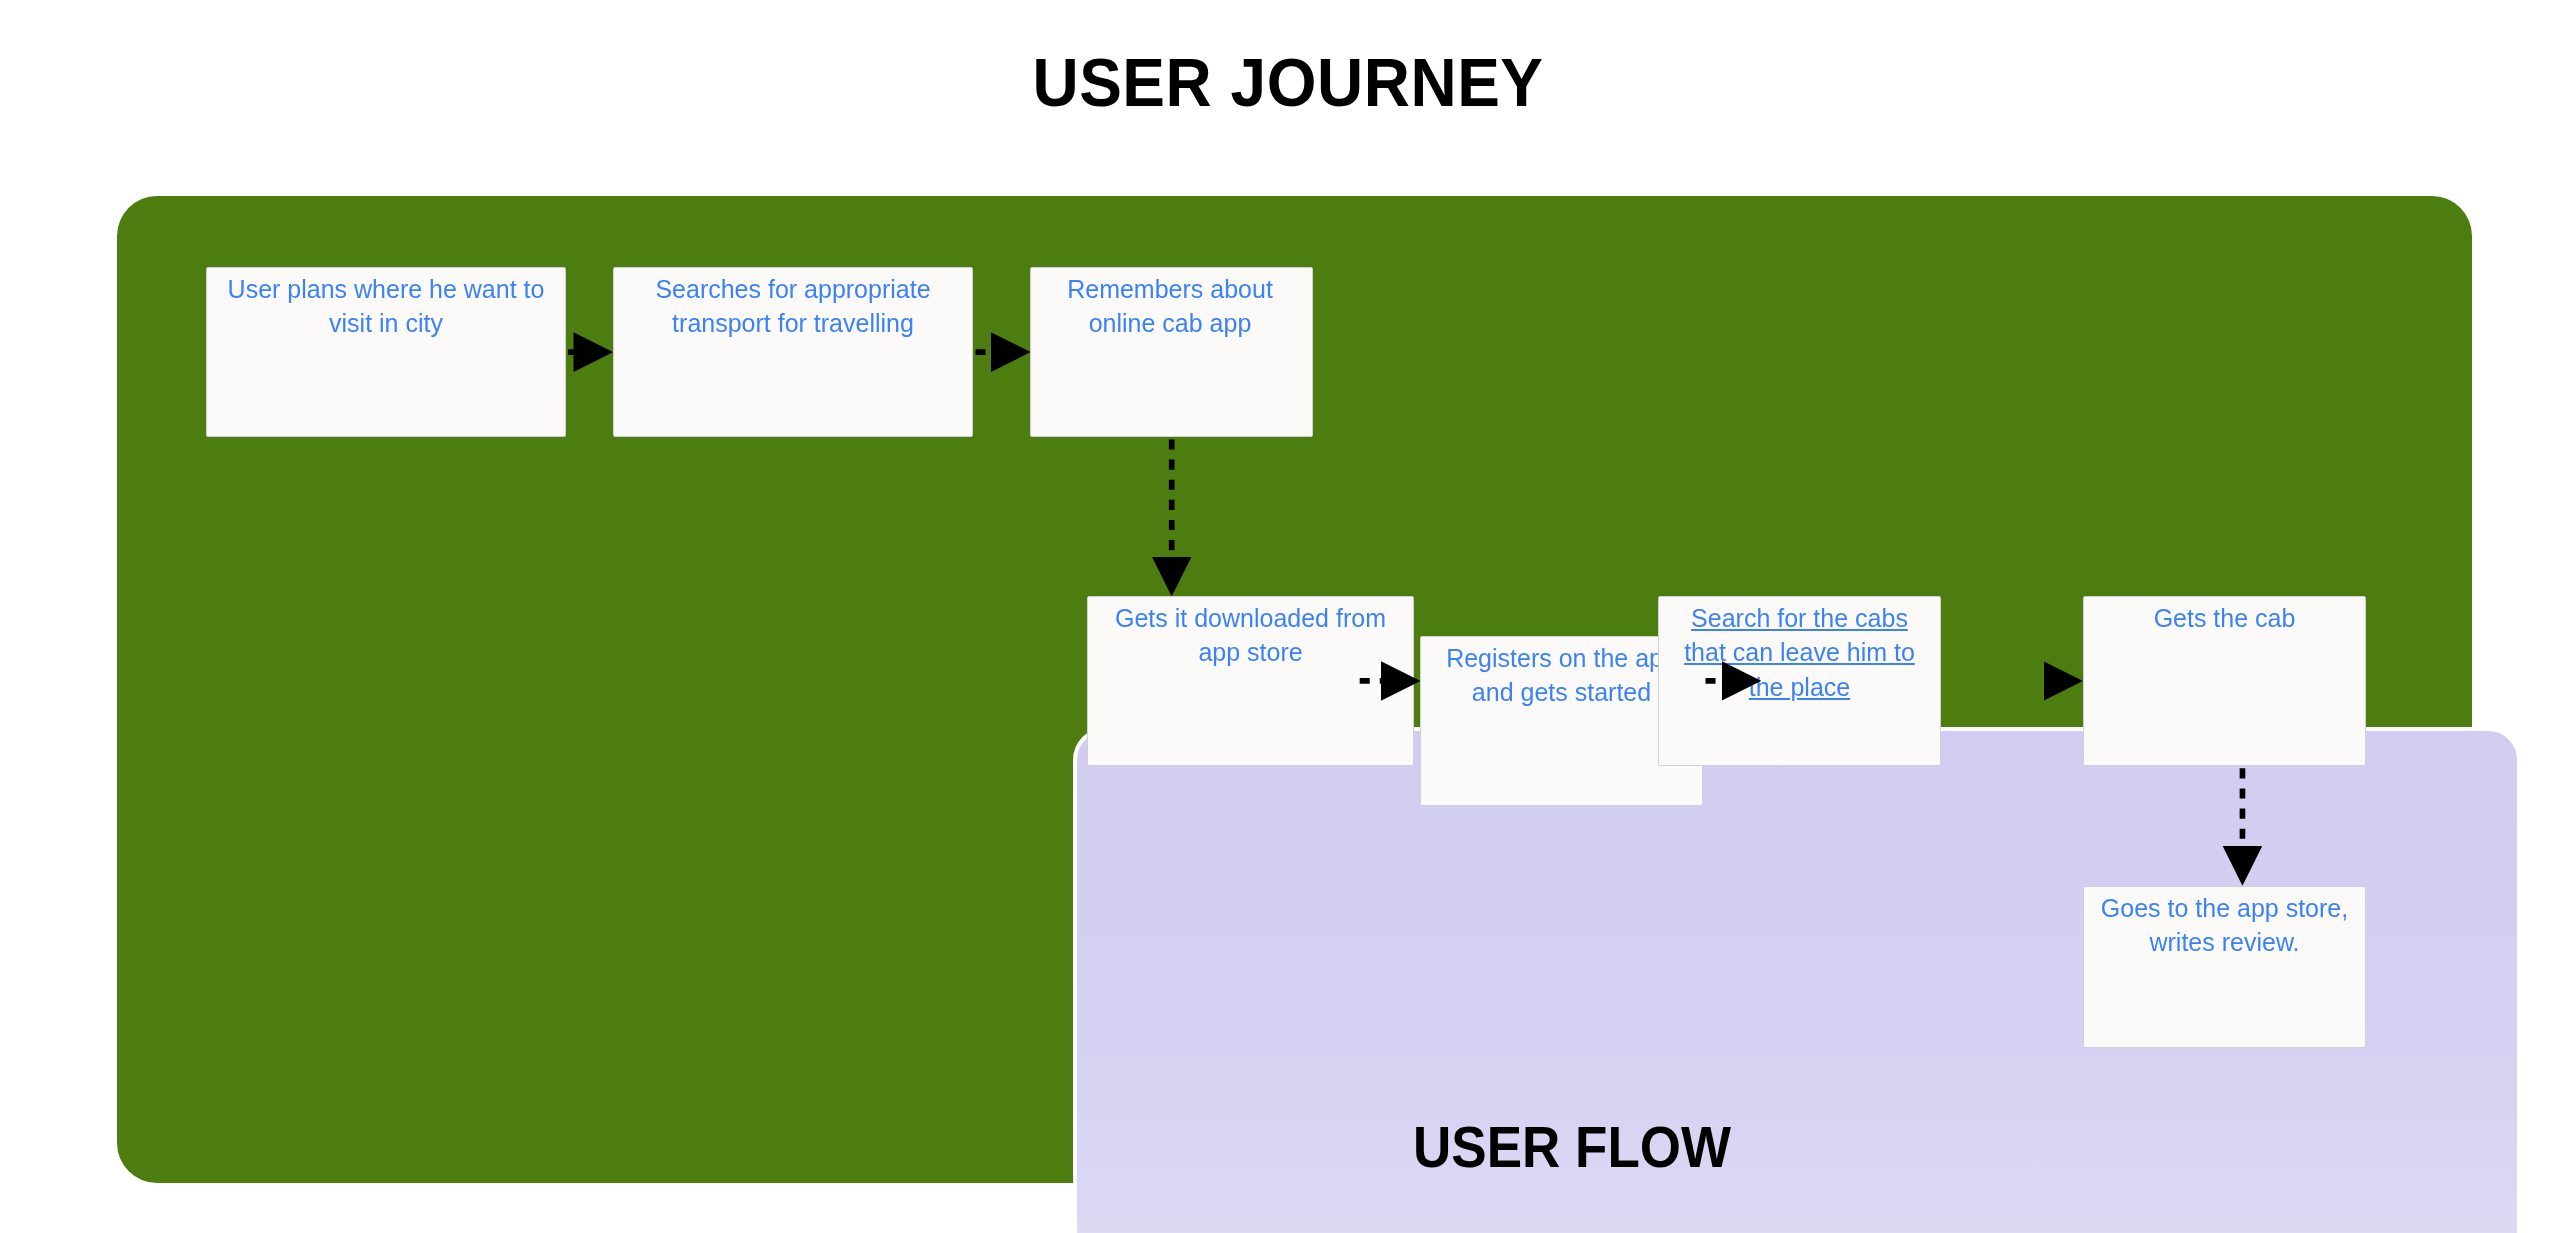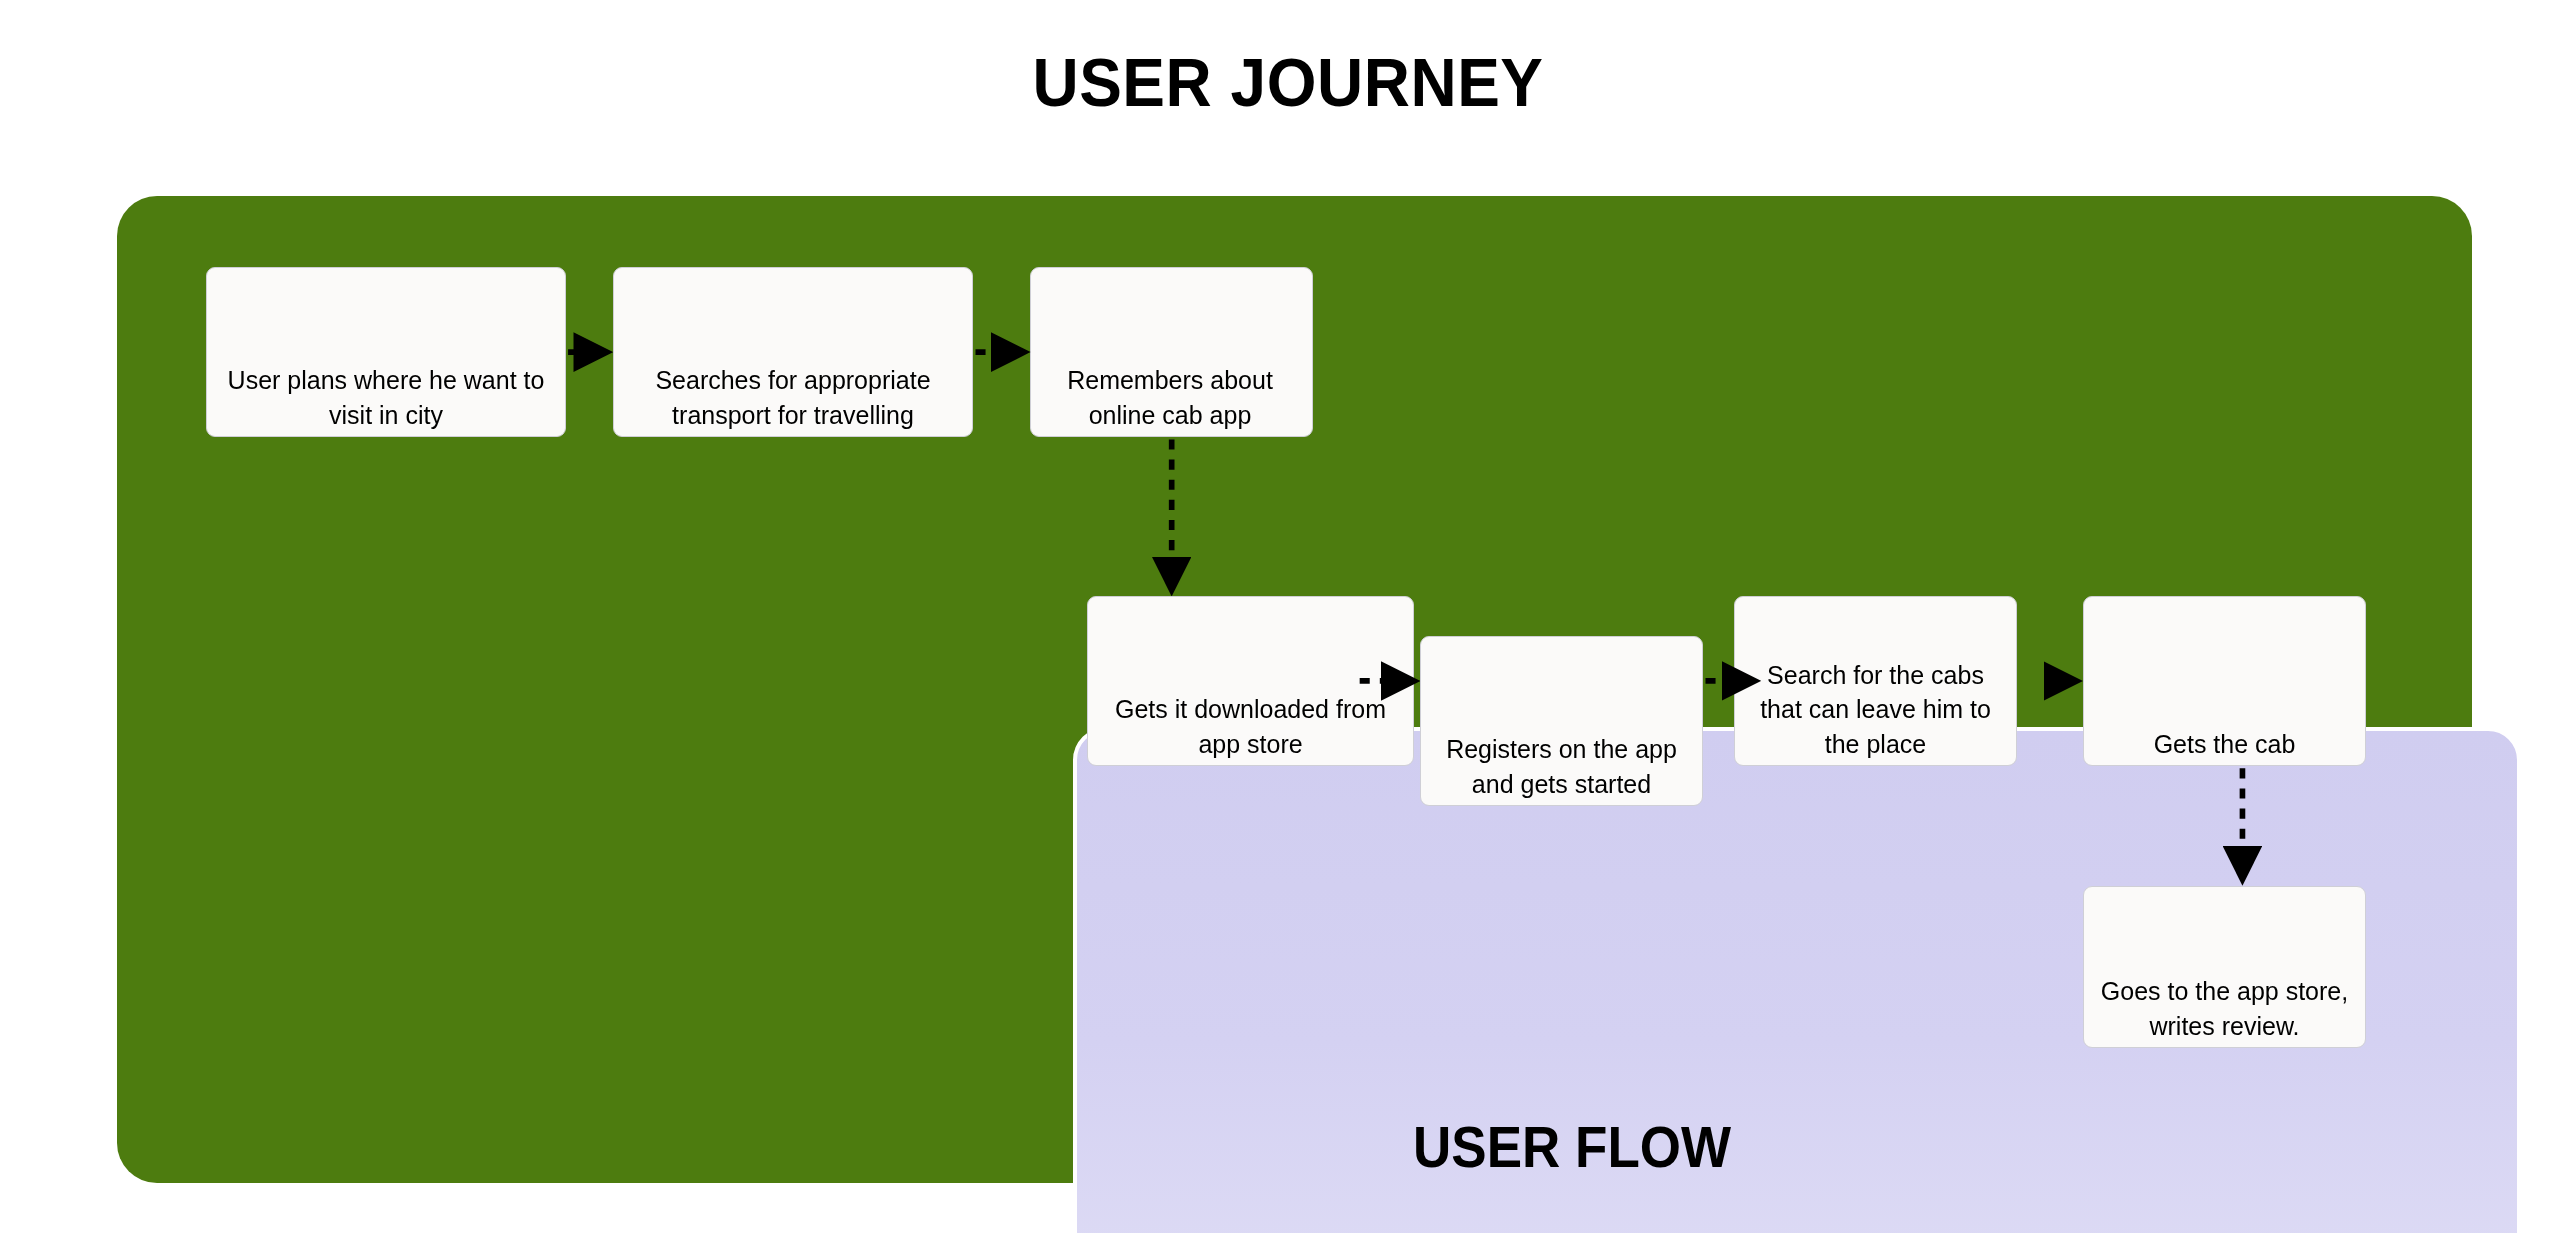--- a/index.html
+++ b/index.html
@@ -65,42 +65,42 @@
     letter-spacing: 0px;
     transform: scaleX(0.93);
     transform-origin: left top;
   }
 
   
   .flow-box {
     position: absolute;
     background: #fbfaf9;
     border: 1.3px solid #cfcfd6;
-    border-radius: 9px;
+    border-radius: 2px;
     box-sizing: border-box;
     display: flex;
-    align-items: flex-end;
+    align-items: flex-start;
     justify-content: center;
     text-align: center;
-    color: #000000;
+    color: #3b82f6;
     font-size: 25px;
     line-height: 1.38;
     padding: 3.8px 10px;
   }
   .flow-box .box-text { display: block; width: 100%; }
 
   
   #box-plan       { left: 206px;  top: 267px; width: 360px; height: 170px; }
   #box-search     { left: 613px;  top: 267px; width: 360px; height: 170px; }
   #box-remember   { left: 1030px; top: 267px; width: 283px; height: 170px; padding-left: 7px; }
 
   
   #box-download   { left: 1087px; top: 596px; width: 327px; height: 170px; }
   #box-register   { left: 1420px; top: 596px; width: 283px; height: 170px; margin-top: 40px; }
-  #box-cabsearch  { left: 1734px; top: 596px; width: 283px; height: 170px; }
+  #box-cabsearch  { left: 1658px; top: 596px; width: 283px; height: 170px; text-decoration: underline; }
   #box-books      { left: 2083px; top: 596px; width: 283px; height: 170px; }
   #box-review     { left: 2083px; top: 886px; width: 283px; height: 162px; }
 
   
   #connectors {
     position: absolute;
     left: 0;
     top: 0;
     width: 2576px;
     height: 1233px;

